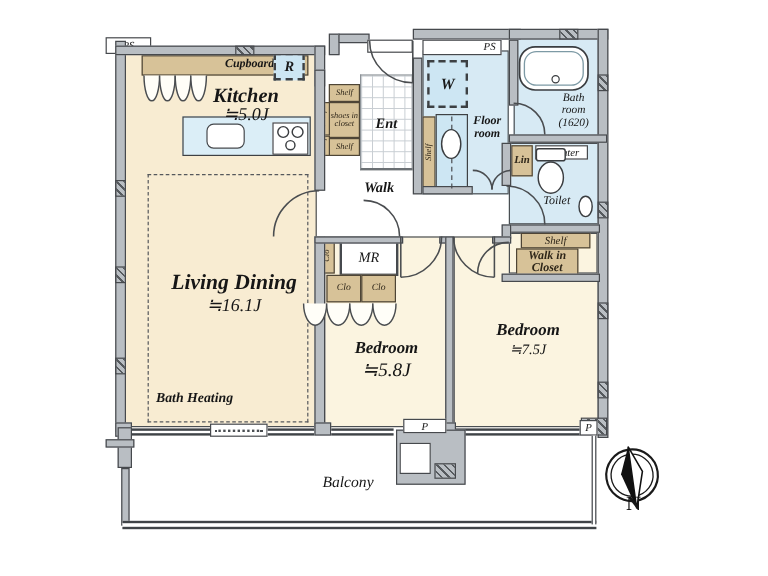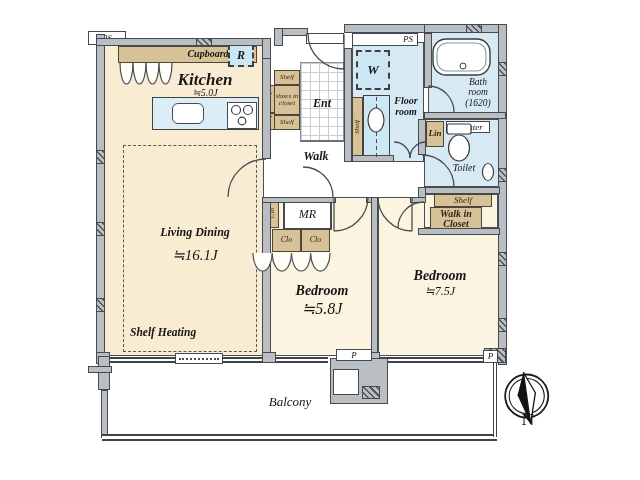--- a/index.html
+++ b/index.html
@@ -215,25 +215,25 @@
     </g>
     <g transform="rotate(-8 527 398)">
       <circle cx="527" cy="396" r="21.5" fill="#fff" stroke="#1a1a1a" stroke-width="1.8"></circle>
       <circle cx="527" cy="396" r="17.5" fill="none" stroke="#1a1a1a" stroke-width="1.1"></circle>
       <polygon points="527,372 518,394 527,424" fill="#111"></polygon>
       <polygon points="527,372 536,394 527,424" fill="#fff" stroke="#111" stroke-width="1.3"></polygon>
     </g>
   </svg>
 
   <div class="lbl b" style="left:150px;top:71px;width:110px;font-size:17px;">Kitchen</div>
-  <div class="lbl" style="left:150px;top:88px;width:110px;font-size:10px;">≒5.0J</div>
-
-  <div class="lbl b" style="left:128px;top:226px;width:134px;font-size:12px;">Living Dining</div>
+  <div class="lbl" style="left:150px;top:88px;width:110px;font-size:15px;">≒5.0J</div>
+
+  <div class="lbl b" style="left:128px;top:226px;width:134px;font-size:18px;">Living Dining</div>
   <div class="lbl" style="left:128px;top:247px;width:134px;font-size:15px;">≒16.1J</div>
-  <div class="lbl b" style="left:130px;top:326px;width:120px;font-size:11.5px;text-align:left;">Shelf Heating</div>
+  <div class="lbl b" style="left:130px;top:326px;width:120px;font-size:11.5px;text-align:left;">Bath Heating</div>
 
   <div class="lbl b" style="left:278px;top:283px;width:88px;font-size:14px;">Bedroom</div>
   <div class="lbl" style="left:278px;top:300px;width:88px;font-size:16px;">≒5.8J</div>
 
   <div class="lbl b" style="left:398px;top:268px;width:84px;font-size:14px;">Bedroom</div>
   <div class="lbl" style="left:398px;top:285px;width:84px;font-size:12px;">≒7.5J</div>
 
   <div class="lbl b" style="left:302px;top:97px;width:40px;font-size:12px;">Ent</div>
   <div class="lbl b" style="left:296px;top:150px;width:40px;font-size:12px;">Walk</div>
   <div class="lbl b" style="left:388px;top:96px;width:36px;font-size:10px;">Floor room</div>

